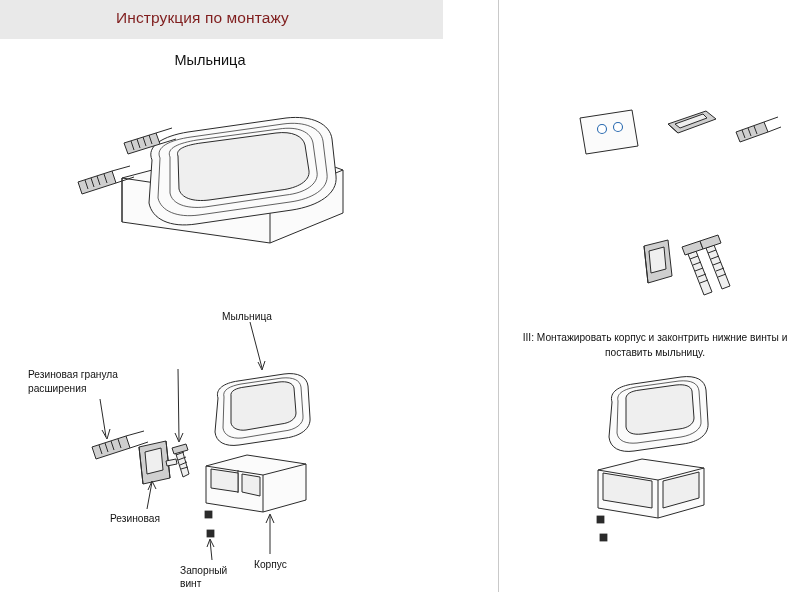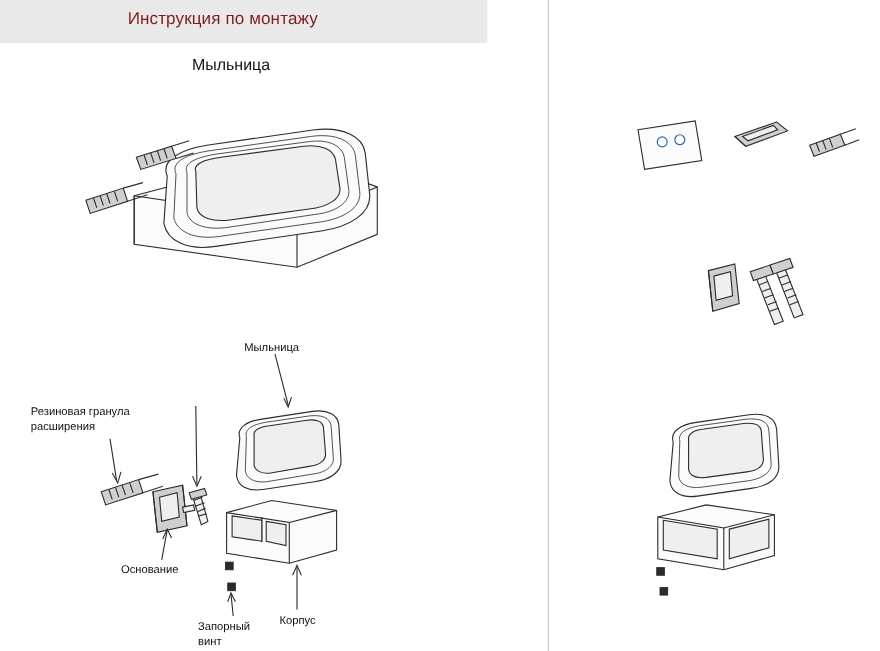--- a/index.html
+++ b/index.html
@@ -109,25 +109,26 @@
 <body>
 
 <div class="page">
 
   <div class="header-band"></div>
   <div class="header-title">Инструкция по монтажу</div>
   <div class="subtitle">Мыльница</div>
 
   <div class="v-sep"></div>
 
+  <div class="step-text" id="step3-text">III: Монтажировать корпус и законтрить нижние винты и поставить мыльницу.</div>
 
   <div class="label" id="lbl-soap">Мыльница</div>
   <div class="label" id="lbl-rubber" style="white-space:pre-line;">Резиновая гранула
 расширения</div>
-  <div class="label" id="lbl-base">Основание</div>
+  <div class="label" id="lbl-base">Резиновая</div>
   <div class="label" id="lbl-lock" style="white-space:pre-line;">Запорный
 винт</div>
   <div class="label" id="lbl-body">Корпус</div>
 
   <svg class="art" viewBox="0 0 800 592" xmlns="http://www.w3.org/2000/svg">
 
     <g>
 
       <path class="fill-lt" d="M122,178 L262,141 L343,170 L343,213 L270,243 L122,222 Z"></path>
       <path class="ln" d="M122,178 L270,200 L270,243"></path>

